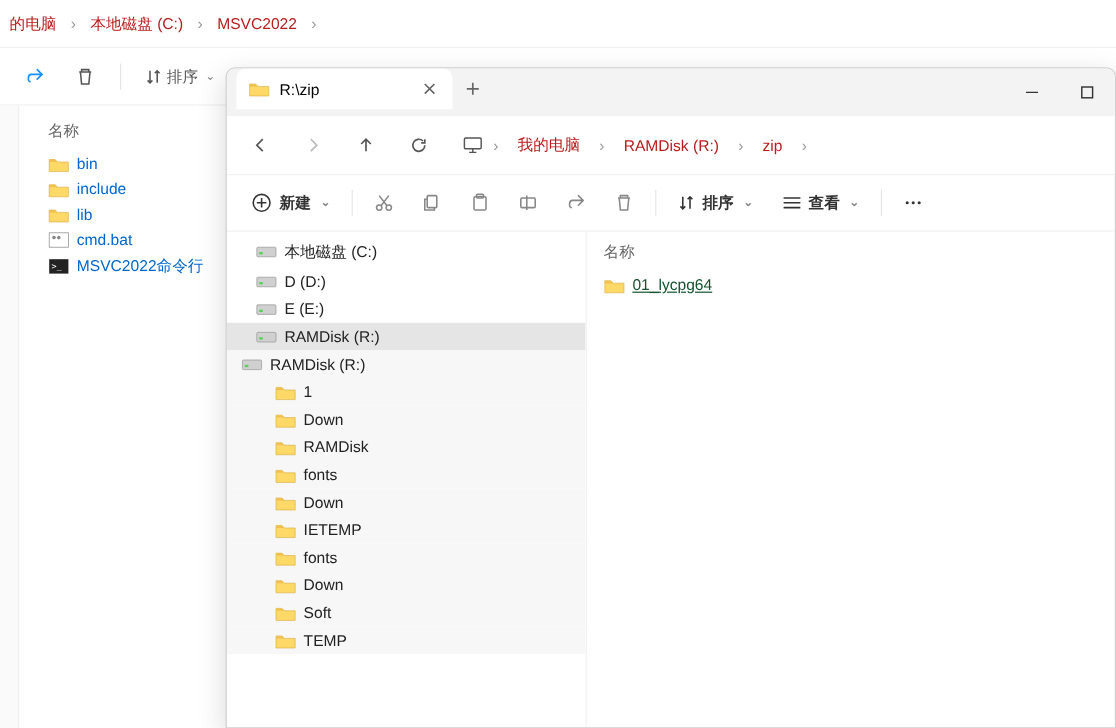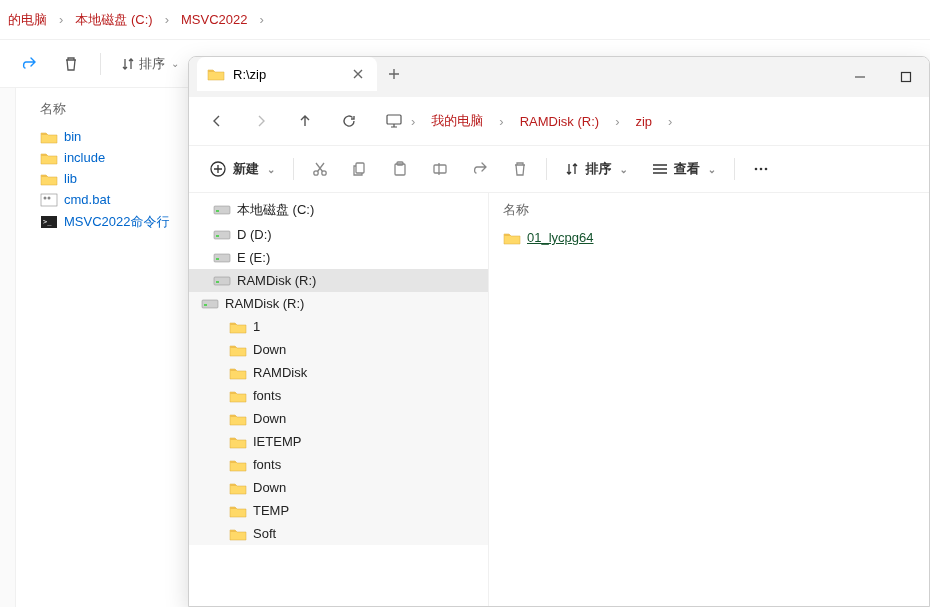--- a/index.html
+++ b/index.html
@@ -402,29 +402,29 @@
               </svg>
             </span>
             <span>Down</span>
           </div>
           <div class="tree-row indent1 shaded">
             <span>
               <svg width="18" height="14">
                 <use href="#folder-icon"></use>
               </svg>
             </span>
+            <span>Soft</span>
+          </div>
+          <div class="tree-row indent1 shaded">
+            <span>
+              <svg width="18" height="14">
+                <use href="#folder-icon"></use>
+              </svg>
+            </span>
             <span>TEMP</span>
-          </div>
-          <div class="tree-row indent1 shaded">
-            <span>
-              <svg width="18" height="14">
-                <use href="#folder-icon"></use>
-              </svg>
-            </span>
-            <span>Soft</span>
           </div>
         </div>
     </div>
     <div class="right-pane">
       <div class="rp-header">名称</div>
       <div class="rp-row">
         <span>
             <svg width="18" height="14">
               <use href="#folder-icon"></use>
             </svg>

